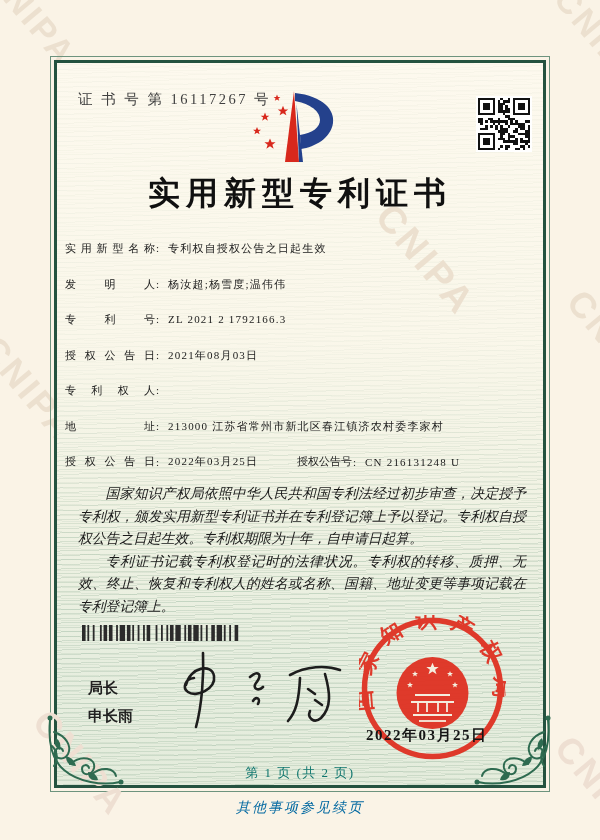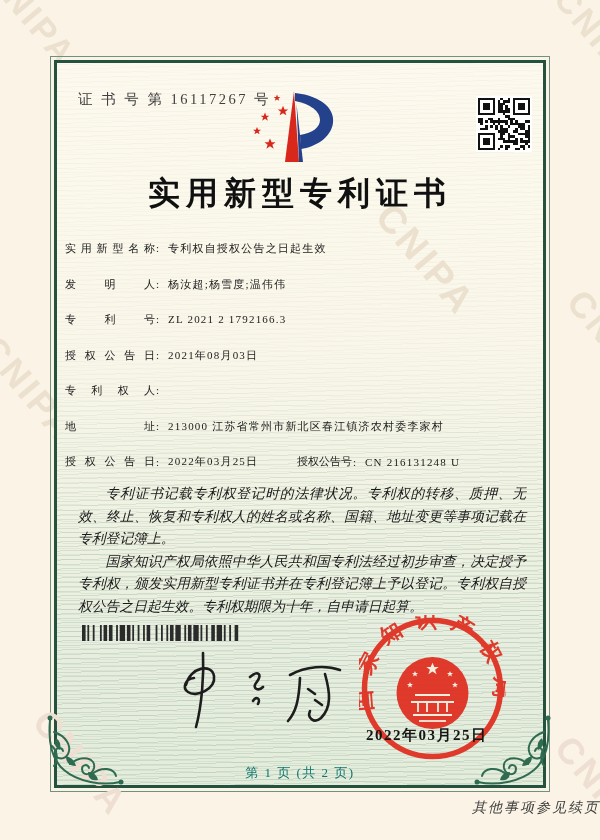--- a/index.html
+++ b/index.html
@@ -53,22 +53,22 @@
   .signer{position:absolute;left:88px;top:674px;font-family:"Liberation Sans","DejaVu Sans",sans-serif;
           font-weight:bold;font-size:15px;line-height:28px;color:#222;}
   .signature{position:absolute;left:158px;top:645px;width:200px;height:88px;}
 
   .seal{position:absolute;left:359px;top:615px;width:147px;height:147px;opacity:.95;z-index:5;}
   .seal-date{position:absolute;left:366px;top:726px;width:150px;font-size:15px;letter-spacing:1.5px;
              color:#151515;z-index:6;font-weight:bold;}
 
   .page-info{position:absolute;left:0;top:764px;width:100%;text-align:center;font-size:13px;
              letter-spacing:1.5px;color:#0f766e;z-index:4;}
-  .continuation{position:absolute;left:0;top:799px;width:100%;text-align:right;font-size:14px;
-                letter-spacing:2px;font-style:italic;color:#404040;z-index:4;}
+  .continuation{position:absolute;left:0;top:799px;width:100%;text-align:center;font-size:14px;
+                letter-spacing:2px;font-style:italic;color:#0369a1;z-index:4;}
 </style>
 </head>
 <body>
 
 <div class="canvas">
 
   <div class="wm" style="left:-28px;top:-4px;font-size:34px;">CNIPA</div>
   <div class="wm" style="left:540px;top:18px;font-size:34px;">CNIPA</div>
   <div class="wm" style="left:360px;top:238px;font-size:38px;z-index:3;">CNIPA</div>
   <div class="wm" style="left:552px;top:322px;font-size:36px;">CNIPA</div>
@@ -318,22 +318,22 @@
         </span>
         <span class="f-pair">
           <span>授权公告号</span>
             <span class="f-colon">:</span>
           <span class="f-value">CN 216131248 U</span>
         </span>
       </div>
     </div>
 
     <div class="body-text">
+      <p>国家知识产权局依照中华人民共和国专利法经过初步审查，决定授予专利权，颁发实用新型专利证书并在专利登记簿上予以登记。专利权自授权公告之日起生效。专利权期限为十年，自申请日起算。</p>
       <p>专利证书记载专利权登记时的法律状况。专利权的转移、质押、无效、终止、恢复和专利权人的姓名或名称、国籍、地址变更等事项记载在专利登记簿上。</p>
-      <p>国家知识产权局依照中华人民共和国专利法经过初步审查，决定授予专利权，颁发实用新型专利证书并在专利登记簿上予以登记。专利权自授权公告之日起生效。专利权期限为十年，自申请日起算。</p>
     </div>
 
     <div class="barcode">
       <svg id="bc-svg" preserveAspectRatio="none" fill="#2b2b2b" viewBox="0 0 88 16">
           <rect x="0" y="0" width="2" height="16"></rect>
           <rect x="3" y="0" width="1" height="16"></rect>
           <rect x="6" y="0" width="1" height="16"></rect>
           <rect x="10" y="0" width="1" height="16"></rect>
           <rect x="12" y="0" width="2" height="16"></rect>
           <rect x="15" y="0" width="2" height="16"></rect>
@@ -355,20 +355,24 @@
           <rect x="66" y="0" width="1" height="16"></rect>
           <rect x="69" y="0" width="1" height="16"></rect>
           <rect x="72" y="0" width="2" height="16"></rect>
           <rect x="75" y="0" width="3" height="16"></rect>
           <rect x="79" y="0" width="1" height="16"></rect>
           <rect x="82" y="0" width="1" height="16"></rect>
           <rect x="85" y="0" width="2" height="16"></rect>
         </svg>
     </div>
 
+    <div class="signer">
+      <div>局长</div>
+      <div>申长雨</div>
+    </div>
 
     <svg class="signature" viewBox="0 0 200 88">
       <g fill="none" stroke="#1d1d1d" stroke-width="2.6" stroke-linecap="round">
         <path d="M28,40 C32,22 54,18 56,31 C58,44 38,53 30,47 C24,43 27,34 36,33"></path>
         <path d="M45,8 C46,30 44,60 38,82"></path>
         <path d="M92,32 C100,25 105,29 98,38 C94,43 100,47 105,42"></path>
         <path d="M95,56 C98,51 103,53 100,59"></path>
         <path d="M132,30 C148,21 168,20 182,25"></path>
         <path d="M142,33 C141,55 138,67 130,76"></path>
         <path d="M167,29 C172,47 174,62 163,73 C156,79 149,73 152,66"></path>

